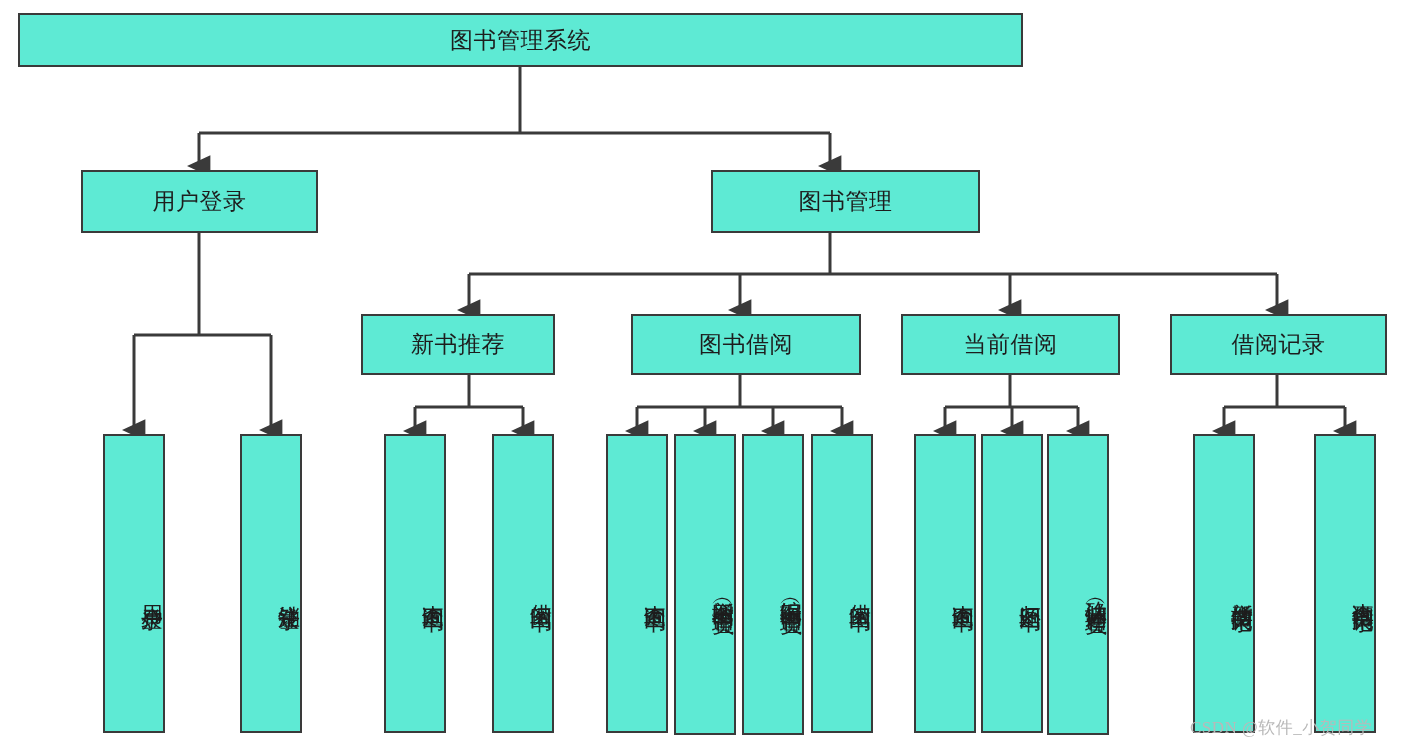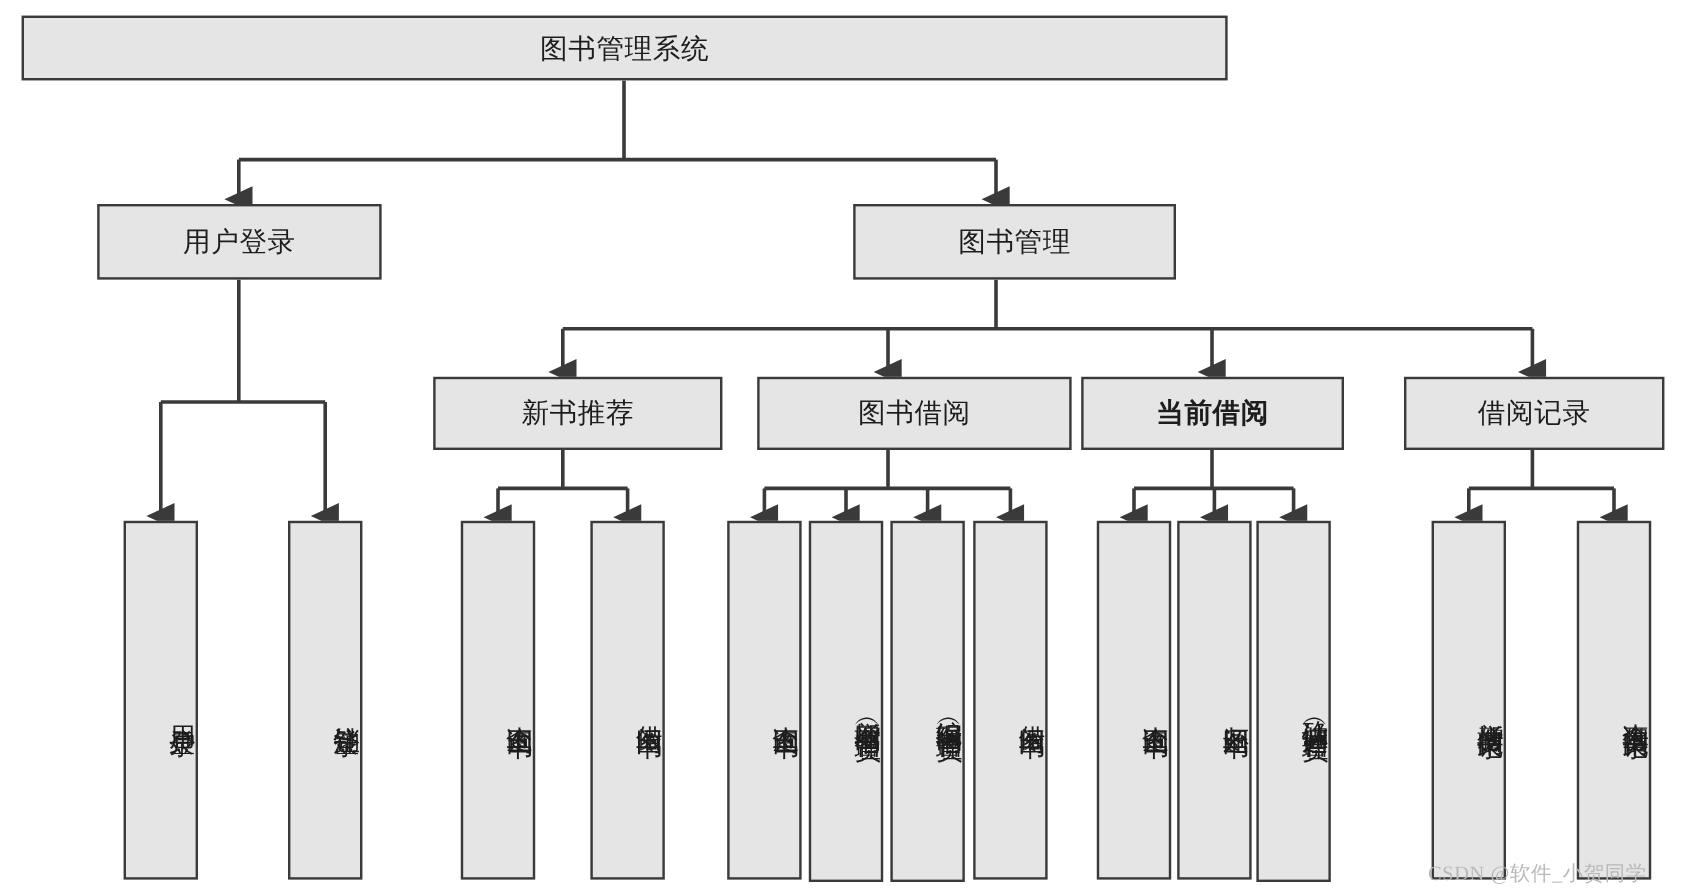--- a/index.html
+++ b/index.html
@@ -23,21 +23,21 @@
     left: 0;
     top: 0;
     width: 1405px;
     height: 747px;
     pointer-events: none;
   }
   .node {
     position: absolute;
     box-sizing: border-box;
     border: 2.5px solid #3a3a3a;
-    background: #e5e5e5;
+    background: #5eead4;
     color: #1d1d1d;
     display: flex;
     align-items: center;
     justify-content: center;
     text-align: center;
     font-size: 23px;
     line-height: 1.05;
     letter-spacing: 0.5px;
   }
   .node.horiz {
@@ -136,29 +136,29 @@
   </div>
 
   <div class="node horiz" style="left:81px; top:170px; width:237px; height:63px;">
     <span class="label">用户登录</span>
   </div>
 
   <div class="node horiz" style="left:711px; top:170px; width:269px; height:63px;">
     <span class="label">图书管理</span>
   </div>
 
-  <div class="node horiz" style="left:361px; top:314px; width:241px; height:61px;">
+  <div class="node horiz" style="left:361px; top:314px; width:194px; height:61px;">
     <span class="label">新书推荐</span>
   </div>
 
-  <div class="node horiz" style="left:631px; top:314px; width:262px; height:61px;">
+  <div class="node horiz" style="left:631px; top:314px; width:230px; height:61px;">
     <span class="label">图书借阅</span>
   </div>
 
-  <div class="node horiz" style="left:901px; top:314px; width:219px; height:61px;font-weight:bold;">
+  <div class="node horiz" style="left:901px; top:314px; width:219px; height:61px;">
     <span class="label">当前借阅</span>
   </div>
 
   <div class="node horiz" style="left:1170px; top:314px; width:217px; height:61px;">
     <span class="label">借阅记录</span>
   </div>
 
   <div class="node vert" style="left:103px; top:434px; width:62px; height:299px;">
     <span class="vtext">用户登录</span>
   </div>

